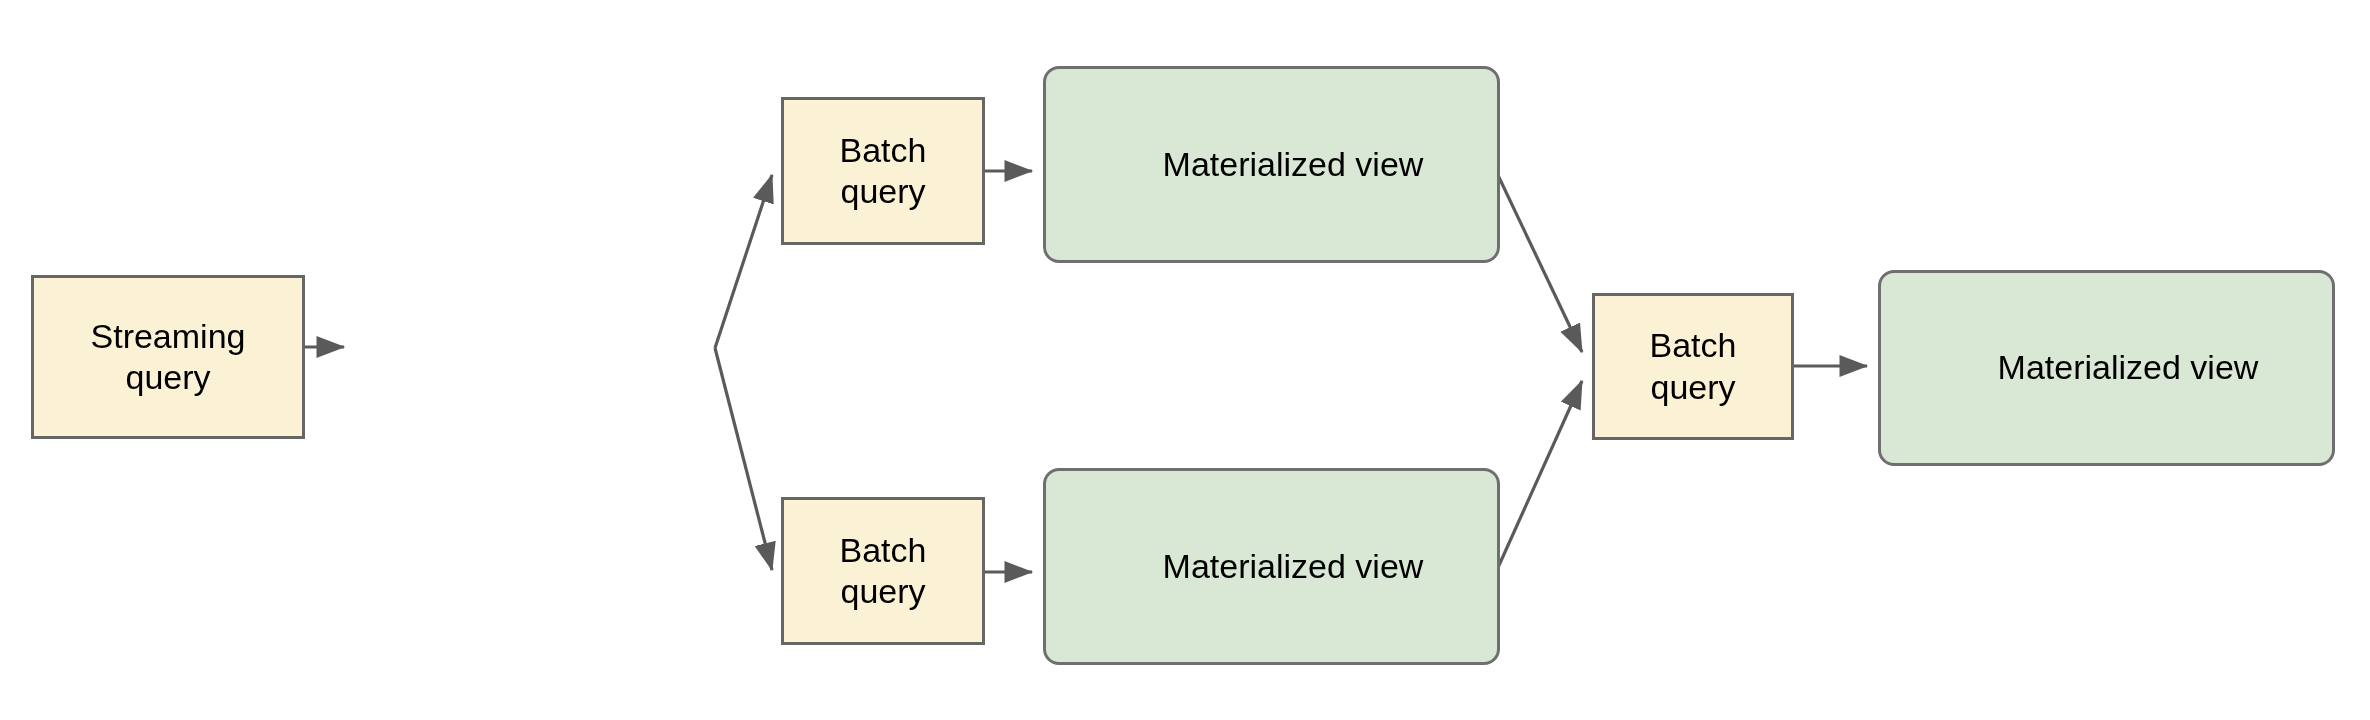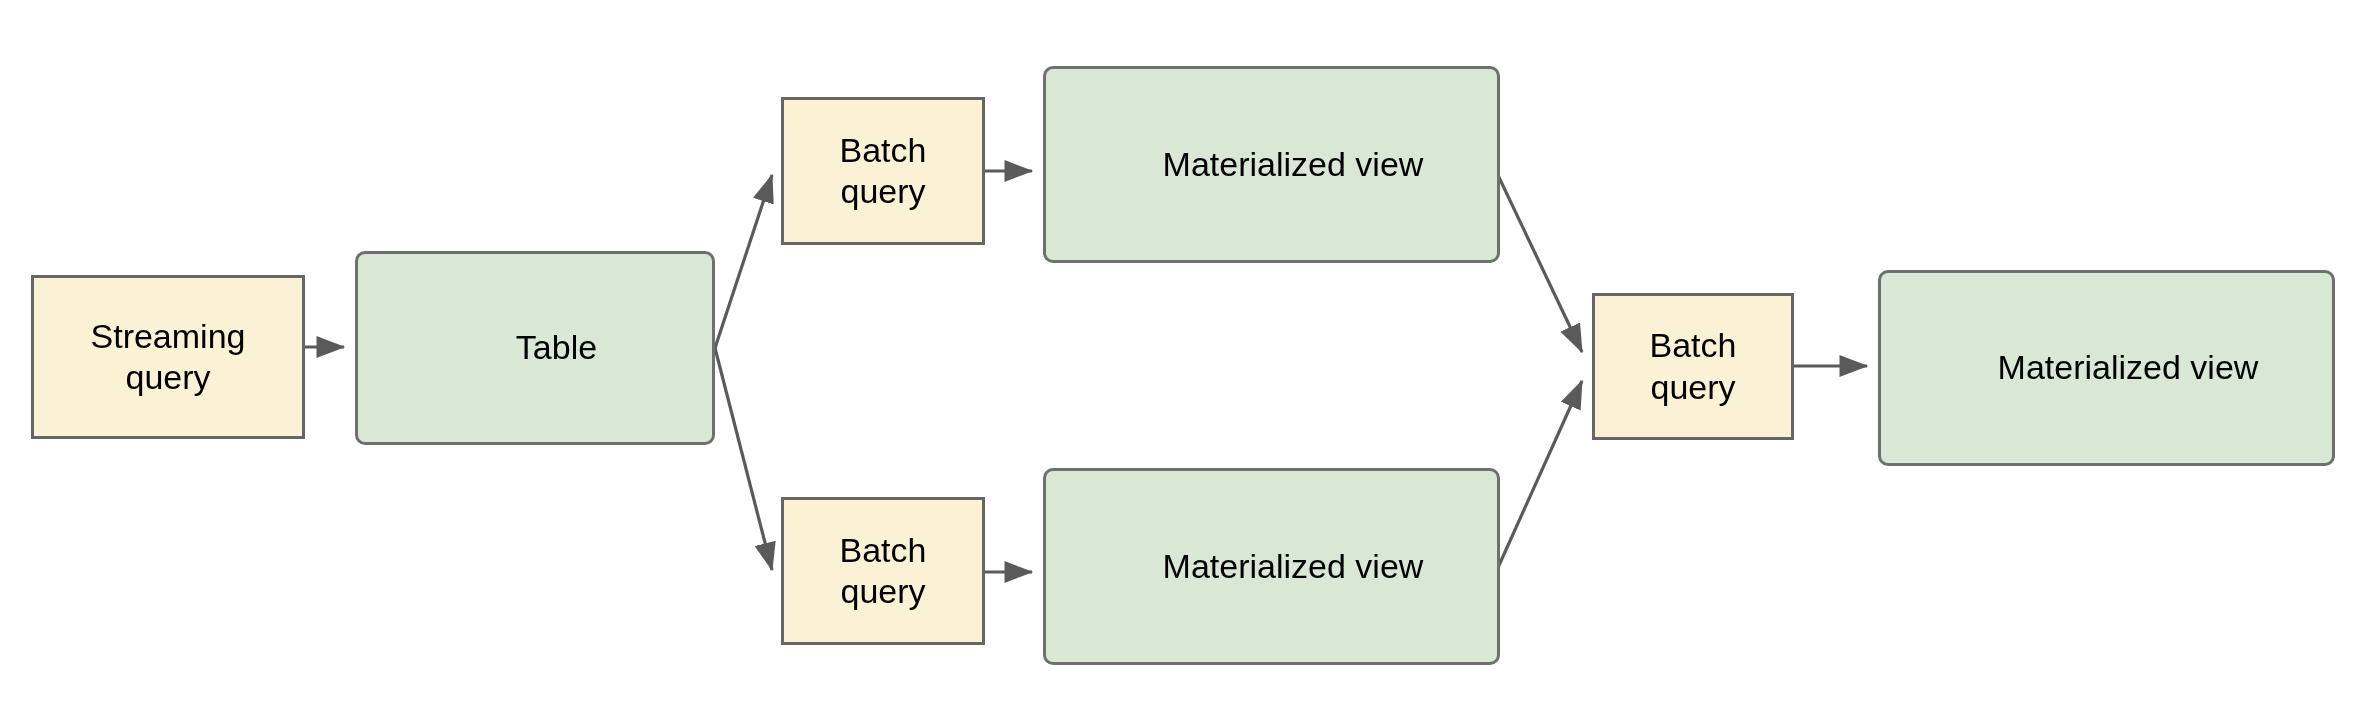--- a/index.html
+++ b/index.html
@@ -27,21 +27,21 @@
     z-index: 2;
   }
   .node-process {
     background: #fbf2d5;
     border: 3px solid #666666;
     border-radius: 0;
   }
   .node-store {
     background: #d9e7d5;
     border: 3px solid #6f6f6f;
-    border-radius: 10px;
+    border-radius: 16px;
     padding-left: 43px;
   }
   .label {
     display: block;
     width: 100%;
   }
   svg.edges {
     position: absolute;
     left: 0;
     top: 0;
@@ -72,23 +72,20 @@
         <path d="M 1496 572 L 1582 381" marker-end="url(#arrow)" stroke="#5a5a5a"></path>
         <path d="M 1794 366 L 1867 366" marker-end="url(#arrow)" stroke="#5a5a5a"></path>
       </g>
   </svg>
 
   <div class="node node-process" style="left: 31px; top: 275px; width: 274px; height: 164px; font-size: 34px; background: rgb(251, 242, 213); border-color: rgb(102, 102, 102); color: rgb(0, 0, 0);">
     <span class="label">Streaming
 query</span>
   </div>
 
-  <div class="node node-store" style="left: 355px; top: 251px; width: 360px; height: 194px; font-size: 34px; background: rgb(217, 231, 213); border-color: rgb(111, 111, 111); color: rgb(0, 0, 0);">
-    <span class="label">Table</span>
-  </div>
 
   <div class="node node-process" style="left: 781px; top: 97px; width: 204px; height: 148px; font-size: 34px; background: rgb(251, 242, 213); border-color: rgb(102, 102, 102); color: rgb(0, 0, 0);">
     <span class="label">Batch
 query</span>
   </div>
 
   <div class="node node-store" style="left: 1043px; top: 66px; width: 457px; height: 197px; font-size: 34px; background: rgb(217, 231, 213); border-color: rgb(111, 111, 111); color: rgb(0, 0, 0);">
     <span class="label">Materialized view</span>
   </div>
 

